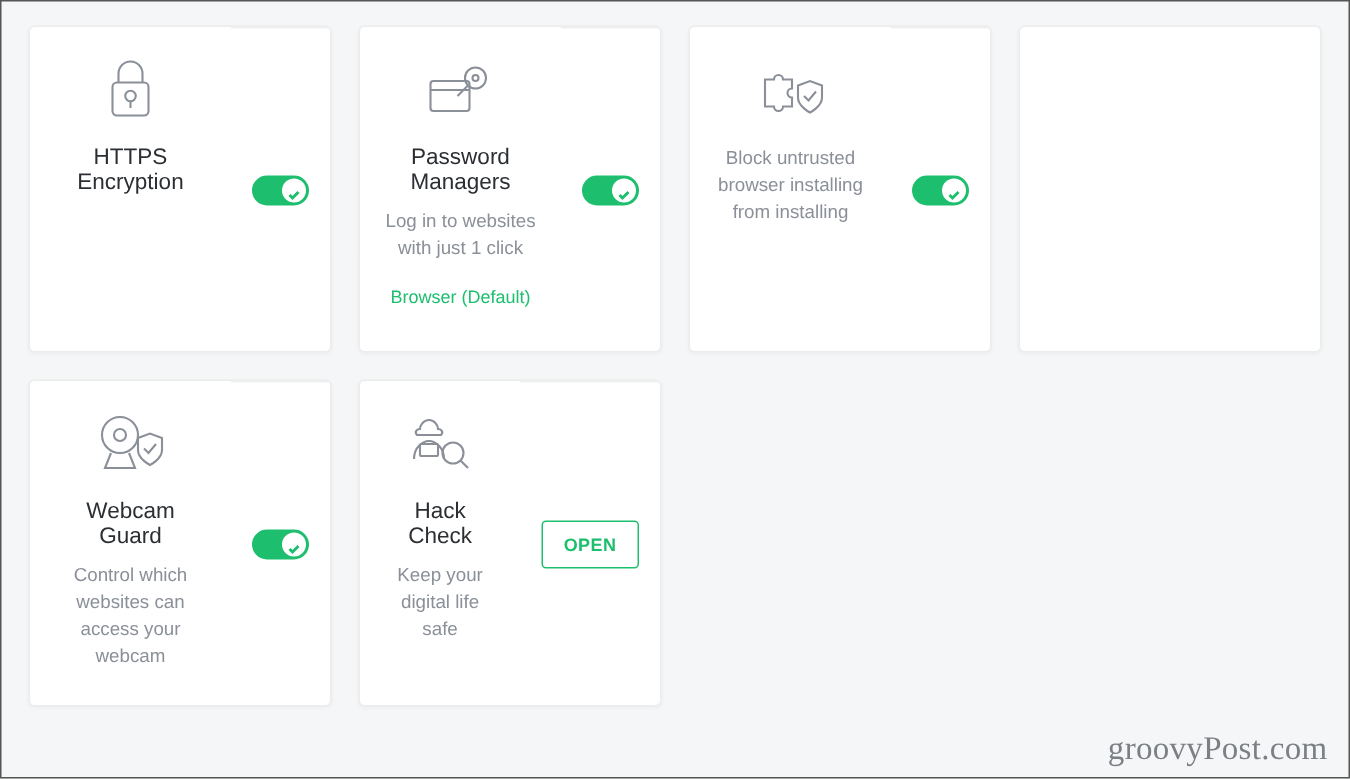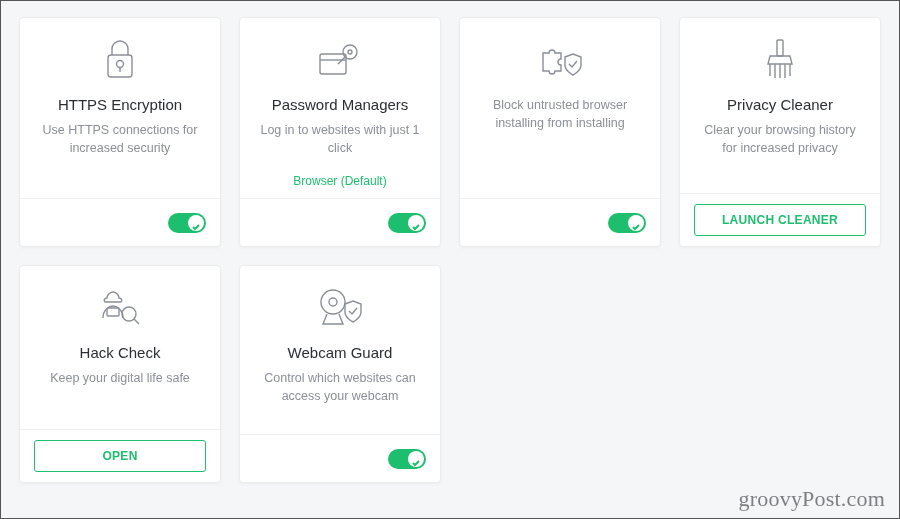--- a/index.html
+++ b/index.html
@@ -16,21 +16,21 @@
     grid-template-columns: repeat(4, 1fr);
     gap: 18px;
     padding: 16px 18px;
   }
   .card {
     background: #fff;
     border: 1px solid #ececec;
     border-radius: 4px;
     box-shadow: 0 1px 3px rgba(0,0,0,0.04);
     display: flex;
-    flex-direction: column;
+    flex-direction: row;
     min-height: 218px;
   }
   .card-body {
     flex: 1;
     display: flex;
     flex-direction: column;
     align-items: center;
     text-align: center;
     padding: 18px 16px 10px;
   }
@@ -126,21 +126,20 @@
     <div class="card-body">
       <div class="icon-wrap">
         <svg width="34" height="42" viewBox="0 0 34 42">
           <path d="M9 16 V10 a8 8 0 0 1 16 0 V16"></path>
           <rect x="5" y="16" width="24" height="22" rx="3"></rect>
           <circle cx="17" cy="25" r="3.5"></circle>
           <path d="M17 28.5 V33"></path>
         </svg>
       </div>
       <div class="card-title">HTTPS Encryption</div>
-      <div class="card-desc">Use HTTPS connections for increased security</div>
     </div>
     <div class="card-footer">
       <div class="toggle">
         <span class="check"><svg width="10" height="10" viewBox="0 0 10 10">
               <path d="M2 5 L4 7 L8 3"></path>
             </svg></span>
       </div>
     </div>
   </div>
 
@@ -182,33 +181,42 @@
     <div class="card-footer">
       <div class="toggle">
         <span class="check"><svg width="10" height="10" viewBox="0 0 10 10">
               <path d="M2 5 L4 7 L8 3"></path>
             </svg></span>
       </div>
     </div>
   </div>
 
   <div class="card">
-    <div class="card-body">
-      <div class="icon-wrap">
-        <svg width="40" height="44" viewBox="0 0 40 44">
-          <rect x="17" y="2" width="6" height="16" rx="1"></rect>
-          <path d="M10 18 H30 L32 26 H8 Z"></path>
-          <path d="M10 26 V38 M15 26 V40 M20 26 V40 M25 26 V40 M30 26 V38"></path>
-        </svg>
-      </div>
-      <div class="card-title">Privacy Cleaner</div>
-      <div class="card-desc">Clear your browsing history for increased privacy</div>
-    </div>
-    <div class="card-footer center">
-      <button class="btn-outline">LAUNCH CLEANER</button>
+  </div>
+
+  <div class="card">
+    <div class="card-body">
+      <div class="icon-wrap">
+        <svg width="50" height="44" viewBox="0 0 50 44">
+          <circle cx="18" cy="16" r="12"></circle>
+          <circle cx="18" cy="16" r="4"></circle>
+          <path d="M12 28 L8 38 H28 L24 28"></path>
+          <path d="M30 18 L38 15 L46 18 V26 C46 32 38 36 38 36 C38 36 30 32 30 26 Z"></path>
+          <path d="M34 25 L37 28 L42 22"></path>
+        </svg>
+      </div>
+      <div class="card-title">Webcam Guard</div>
+      <div class="card-desc">Control which websites can access your webcam</div>
+    </div>
+    <div class="card-footer">
+      <div class="toggle">
+        <span class="check"><svg width="10" height="10" viewBox="0 0 10 10">
+              <path d="M2 5 L4 7 L8 3"></path>
+            </svg></span>
+      </div>
     </div>
   </div>
 
   <div class="card">
     <div class="card-body">
       <div class="icon-wrap">
         <svg width="50" height="44" viewBox="0 0 50 44">
           <path d="M18 6 C14 6 12 10 12 12 C10 12 8 14 10 16 H26 C28 14 26 12 24 12 C24 10 22 6 18 6 Z"></path>
           <path d="M8 32 C8 24 14 20 18 20 C22 20 28 24 28 32"></path>
           <rect x="12" y="22" width="12" height="8" rx="1"></rect>
@@ -217,38 +225,15 @@
         </svg>
       </div>
       <div class="card-title">Hack Check</div>
       <div class="card-desc">Keep your digital life safe</div>
     </div>
     <div class="card-footer center">
       <button class="btn-outline">OPEN</button>
     </div>
   </div>
 
-  <div class="card">
-    <div class="card-body">
-      <div class="icon-wrap">
-        <svg width="50" height="44" viewBox="0 0 50 44">
-          <circle cx="18" cy="16" r="12"></circle>
-          <circle cx="18" cy="16" r="4"></circle>
-          <path d="M12 28 L8 38 H28 L24 28"></path>
-          <path d="M30 18 L38 15 L46 18 V26 C46 32 38 36 38 36 C38 36 30 32 30 26 Z"></path>
-          <path d="M34 25 L37 28 L42 22"></path>
-        </svg>
-      </div>
-      <div class="card-title">Webcam Guard</div>
-      <div class="card-desc">Control which websites can access your webcam</div>
-    </div>
-    <div class="card-footer">
-      <div class="toggle">
-        <span class="check"><svg width="10" height="10" viewBox="0 0 10 10">
-              <path d="M2 5 L4 7 L8 3"></path>
-            </svg></span>
-      </div>
-    </div>
-  </div>
-
 </div>
 
 <div class="watermark">groovyPost.com</div>
 
 </body></html>

